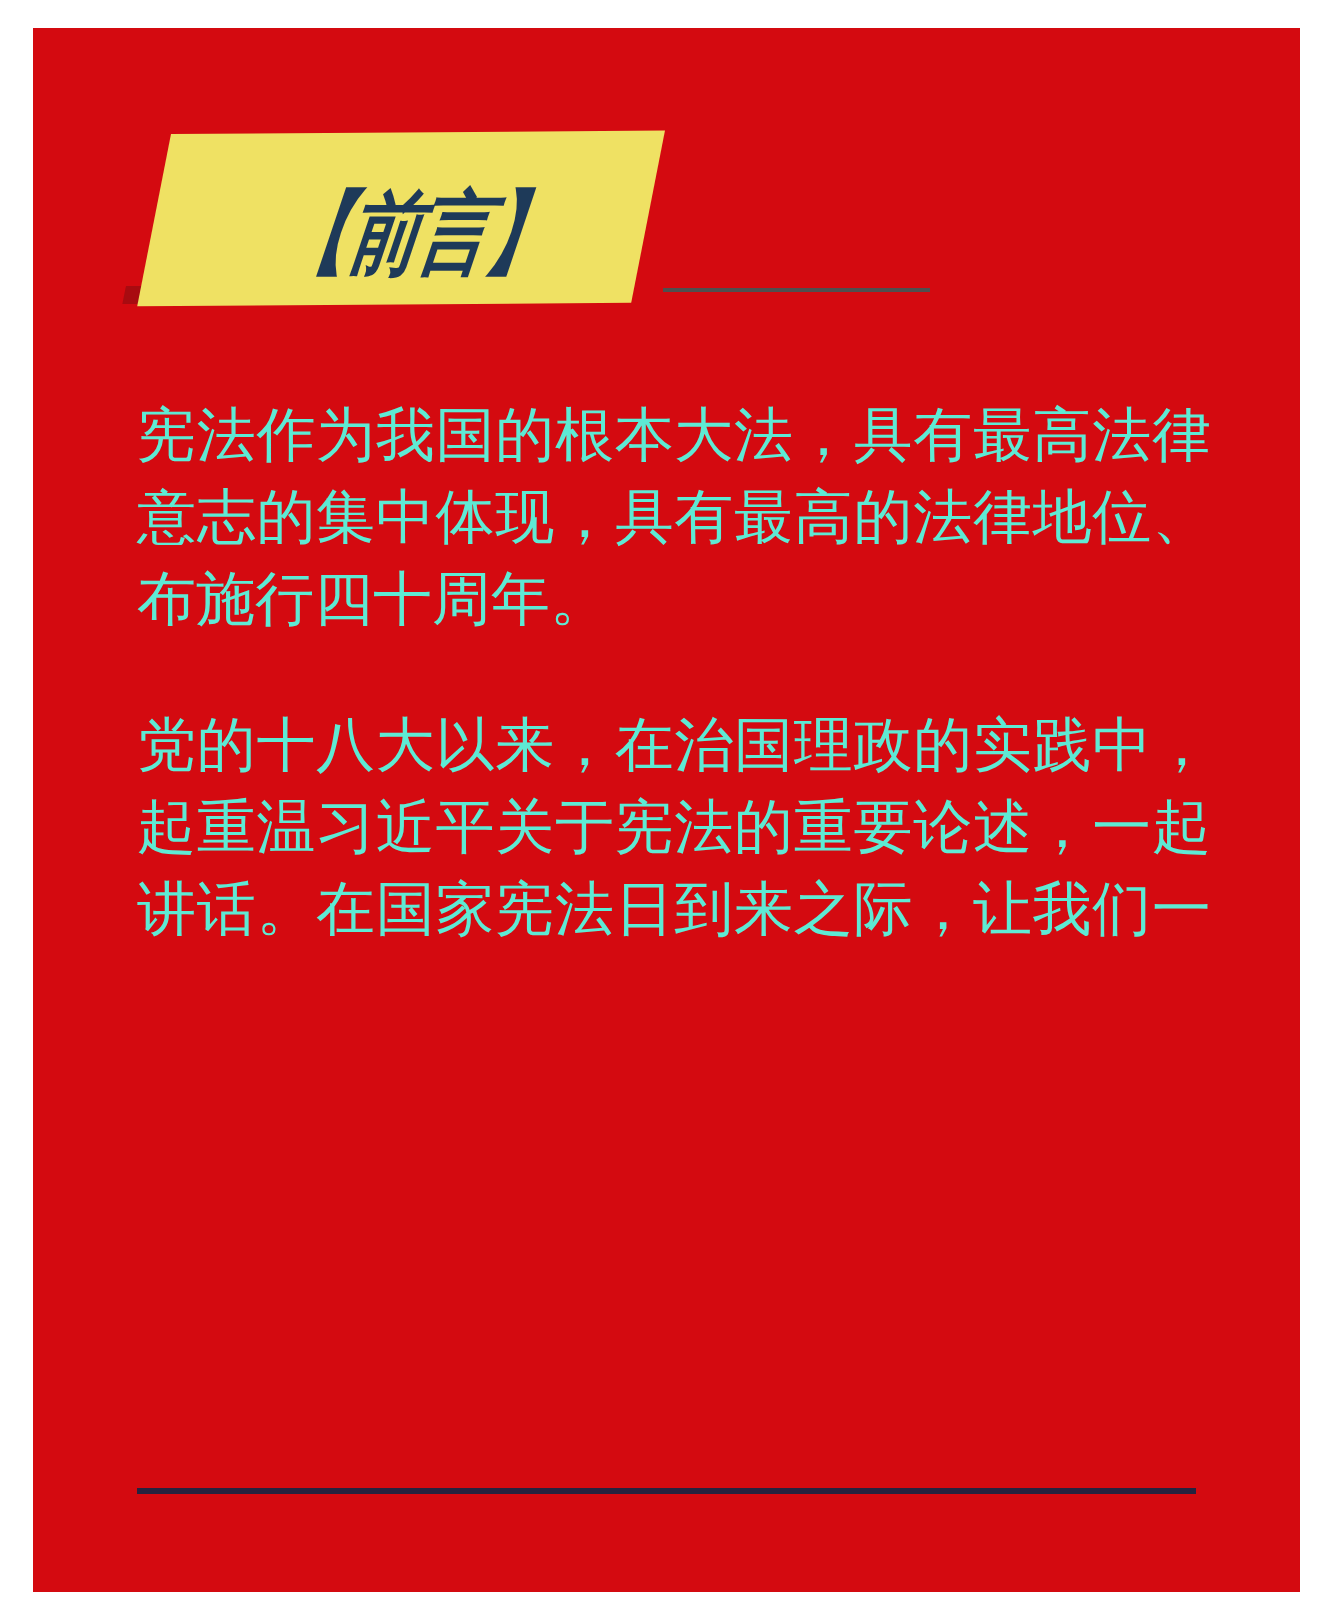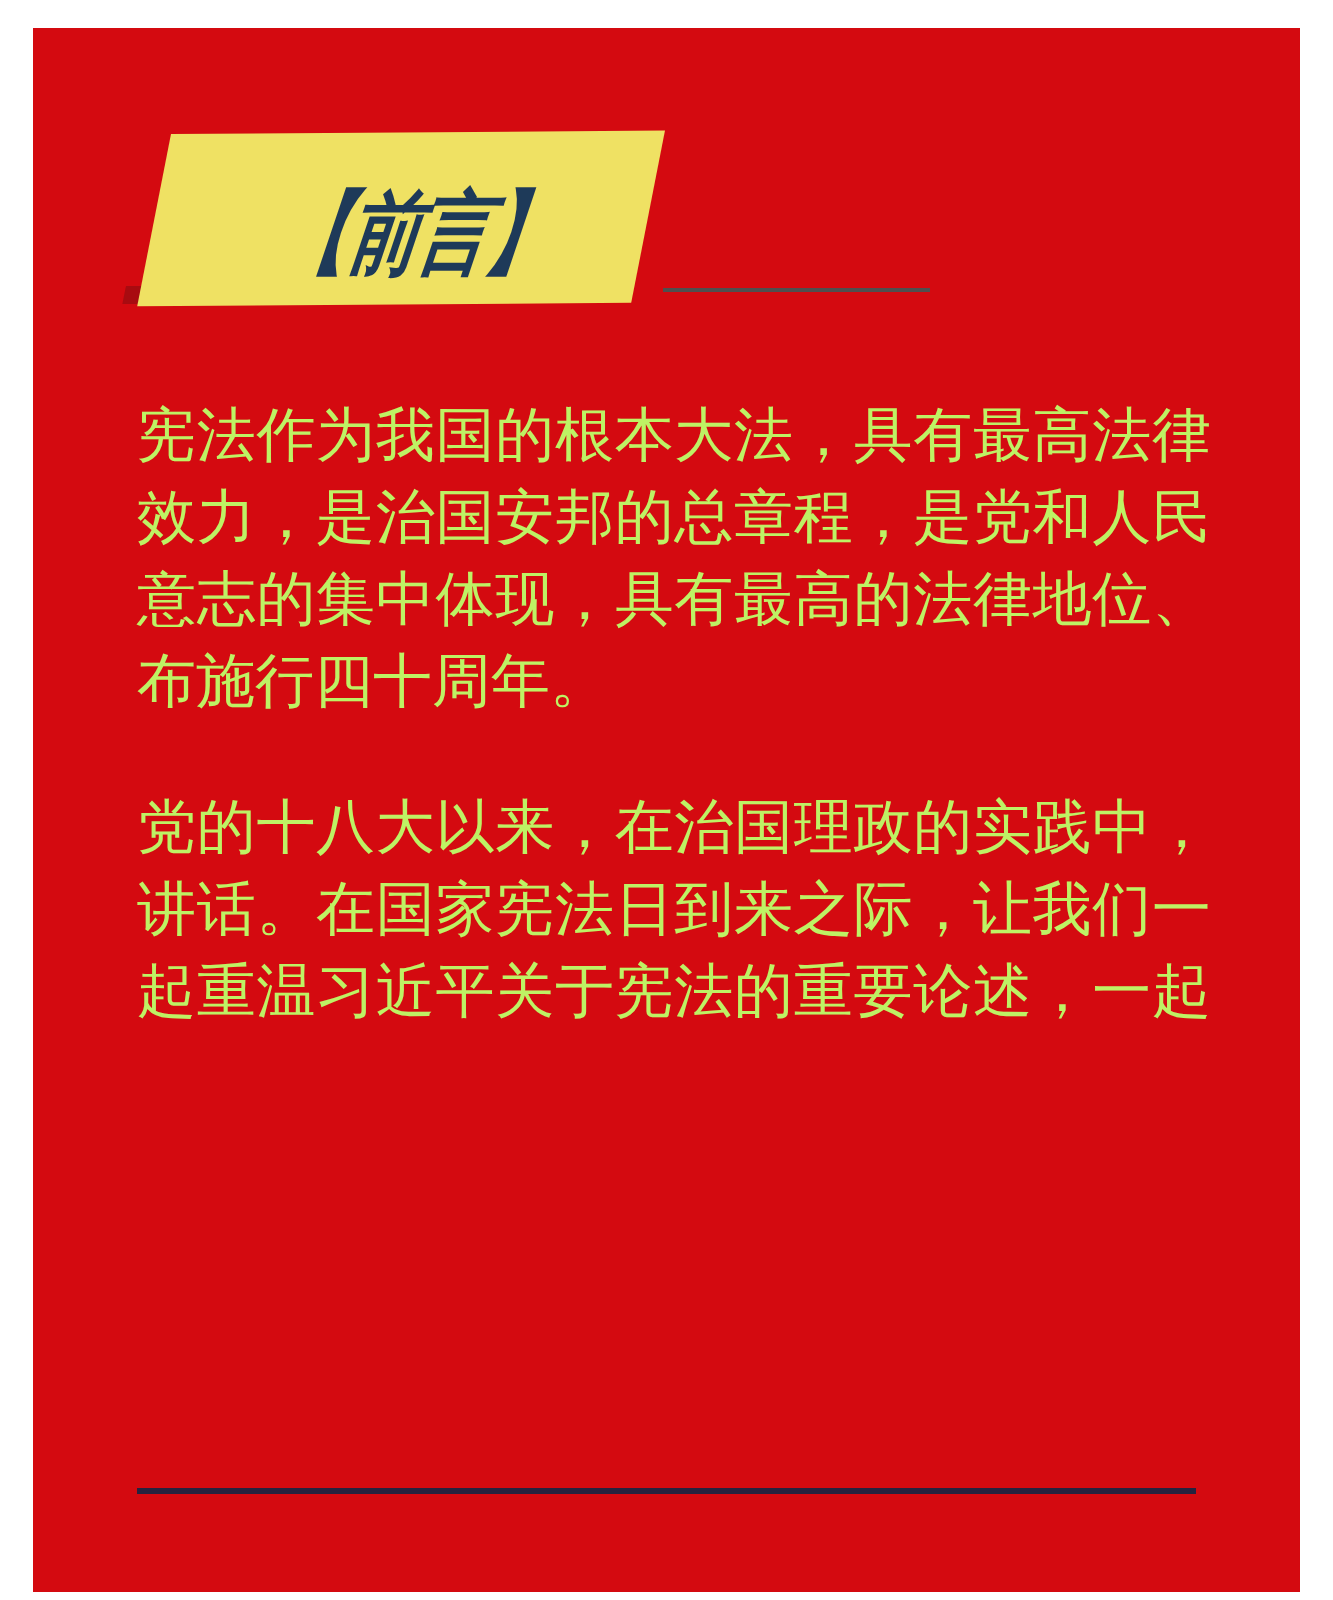--- a/index.html
+++ b/index.html
@@ -85,21 +85,21 @@
     top: 366px;
     width: 1074px;
     color: #ffffff;
     z-index: 2;
   }
   .para + .para { margin-top: 64px; }
   .line {
     height: 82px;
     line-height: 82px;
     font-size: 59px;
-    color: #bef264;
+    color: #5eead4;
     text-align: justify;
     text-align-last: justify;
     overflow: visible;
   }
   .line.end {
     text-align: center;
     text-align-last: left;
   }
   .bottom-divider {
     position: absolute;
@@ -121,27 +121,26 @@
     <div class="banner-shape"></div>
     <div class="banner-title-box">
       <span>【前言】</span>
     </div>
 
     <div class="top-divider"></div>
 
     <div class="body-text">
       <div class="para">
         <div class="line">宪法作为我国的根本大法，具有最高法律</div>
-        <div class="line">效力，是治国安邦的总章程，是党和人民</div>
         <div class="line">意志的集中体现，具有最高的法律地位、</div>
         <div class="line end">布施行四十周年。</div>
       </div>
       <div class="para">
         <div class="line">党的十八大以来，在治国理政的实践中，</div>
+        <div class="line">起重温习近平关于宪法的重要论述，一起</div>
         <div class="line">讲话。在国家宪法日到来之际，让我们一</div>
-        <div class="line">起重温习近平关于宪法的重要论述，一起</div>
       </div>
     </div>
 
     <div class="bottom-divider"></div>
 
   </div>
 </div>
 
 </body></html>

